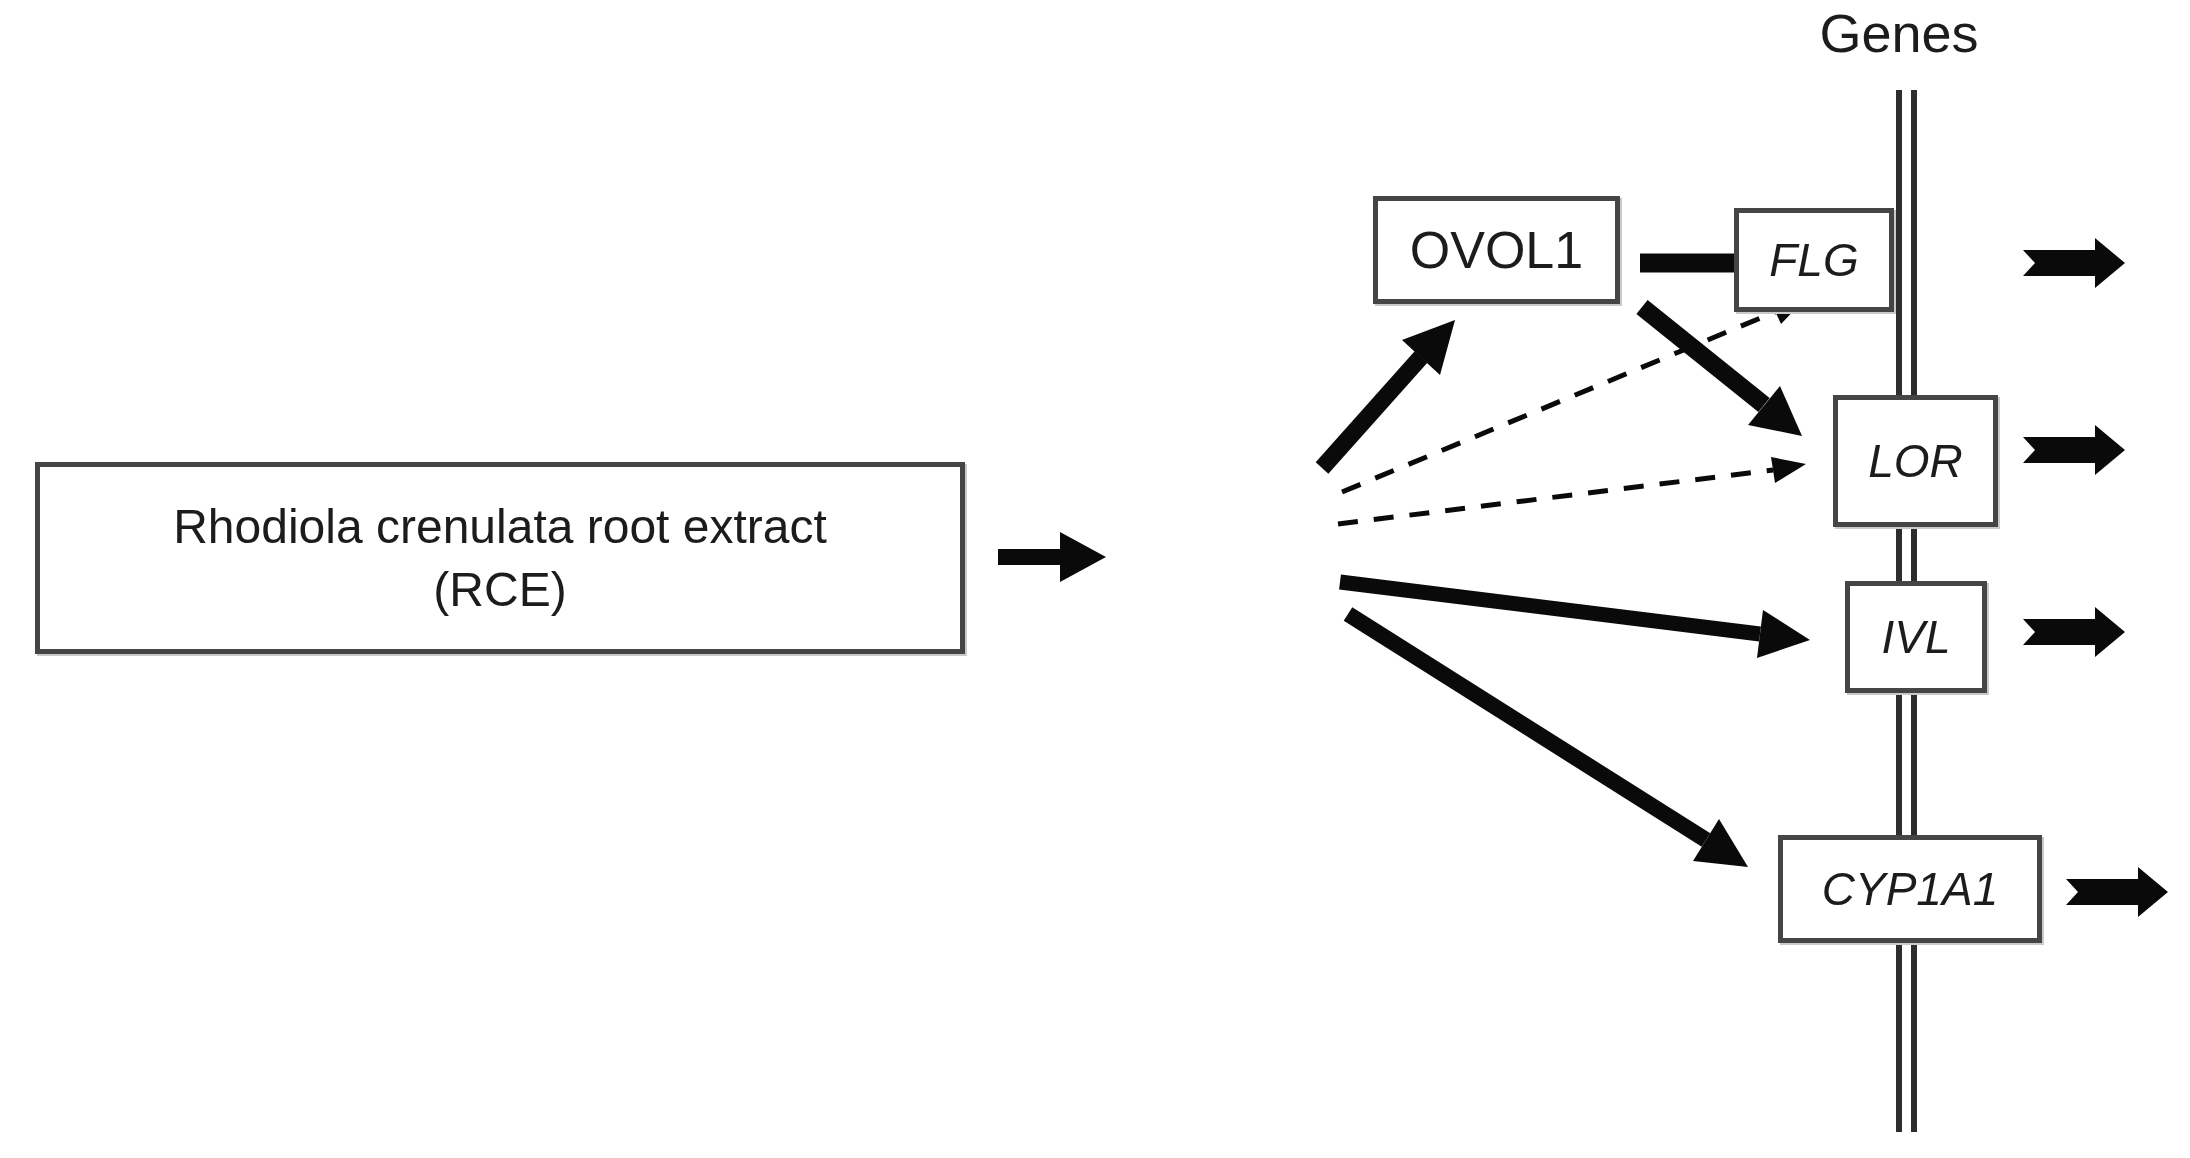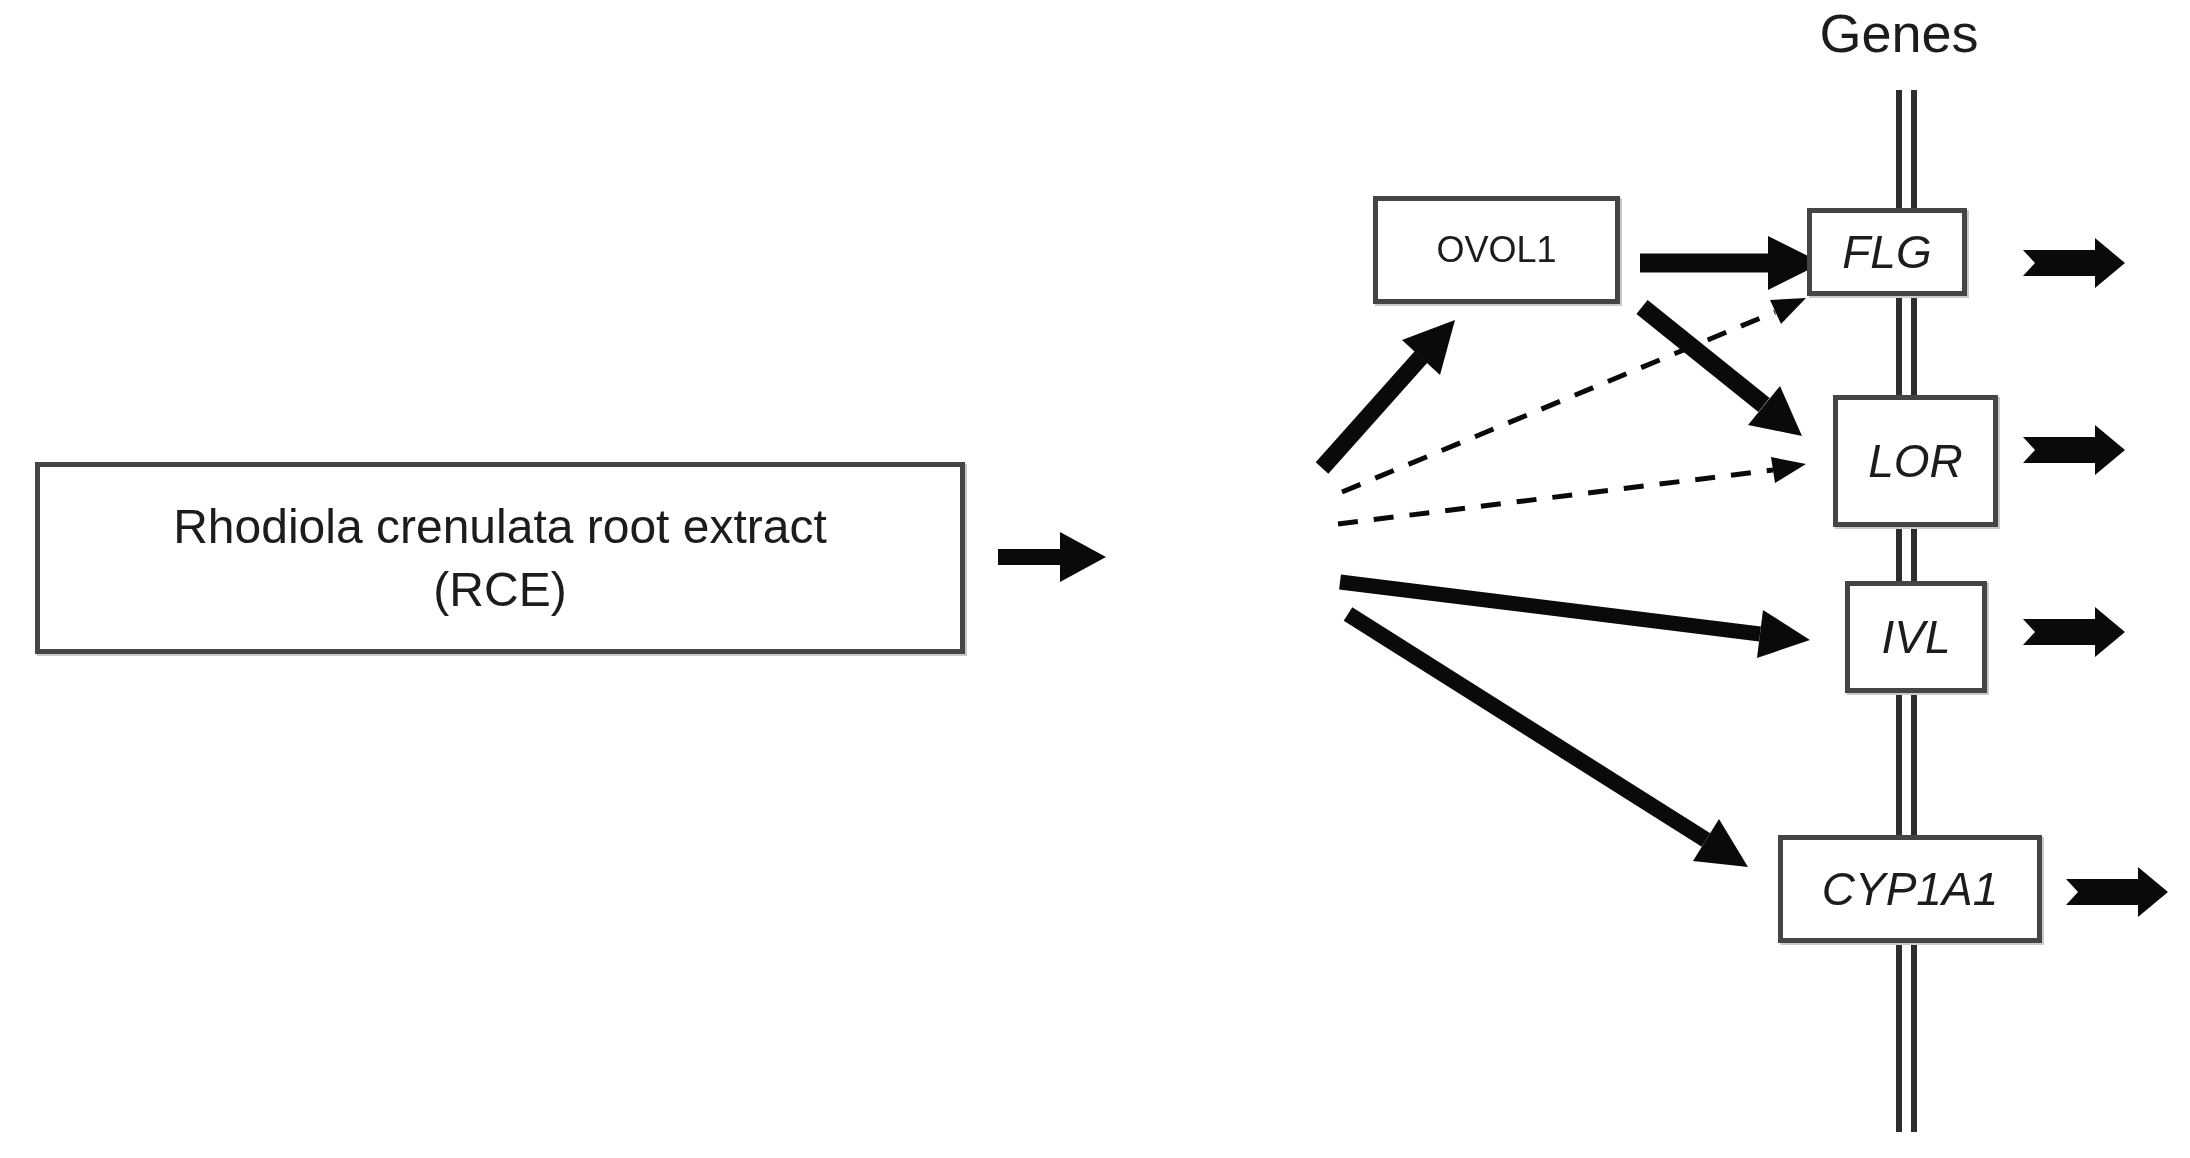--- a/index.html
+++ b/index.html
@@ -38,27 +38,27 @@
   .node-rce {
     left: 35px; top: 462px; width: 930px; height: 192px;
     font-size: 48px; line-height: 1.32;
   }
   .node-ahr {
     left: 1142px; top: 503px; width: 176px; height: 112px;
     font-size: 52px;
   }
   .node-ovol1 {
     left: 1373px; top: 196px; width: 247px; height: 108px;
-    font-size: 36px;
+    font-size: 52px;
   }
   .gene {
     font-size: 46px;
     font-style: italic;
   }
-  .node-flg    { left: 1807px; top: 208px; width: 160px; height: 88px; }
+  .node-flg    { left: 1734px; top: 208px; width: 160px; height: 104px; }
   .node-lor    { left: 1833px; top: 395px; width: 165px; height: 132px; }
   .node-ivl    { left: 1845px; top: 581px; width: 142px; height: 112px; }
   .node-cyp1a1 { left: 1778px; top: 835px; width: 264px; height: 108px; }
   .genes-title {
     position: absolute;
     left: 1794px; top: 2px; width: 210px;
     text-align: center;
     font-size: 54px;
     z-index: 2;
     color: #1c1c1c;

